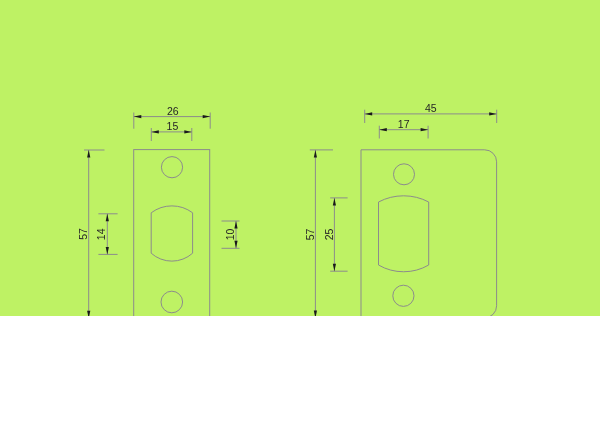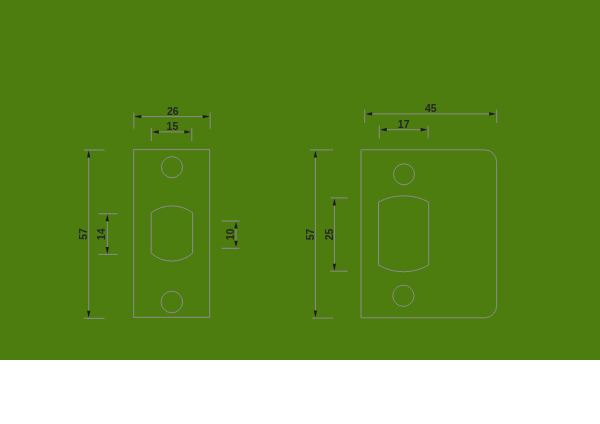--- a/index.html
+++ b/index.html
@@ -1,16 +1,16 @@
 <!DOCTYPE html>
 <html><head>
 <meta charset="utf-8">
 <style>
   html,body{margin:0;padding:0;background:#ffffff;}
-  .wrap{width:600px;height:360px;position:relative;background:#4d7c0f;overflow:hidden;font-weight:bold;}
+  .wrap{width:600px;height:316px;position:relative;background:#bef264;overflow:hidden;}
   svg{display:block;}
   text{font-family:"Liberation Sans",sans-serif;font-size:10.5px;fill:#262626;}
 </style>
 </head>
 <body>
 <div class="wrap">
 <svg width="600" height="424" viewBox="0 0 600 424">
 <g fill="none" stroke="#8c8c8c" stroke-width="1">
 
 <rect x="133.7" y="149.6" width="76" height="167.7"></rect>

